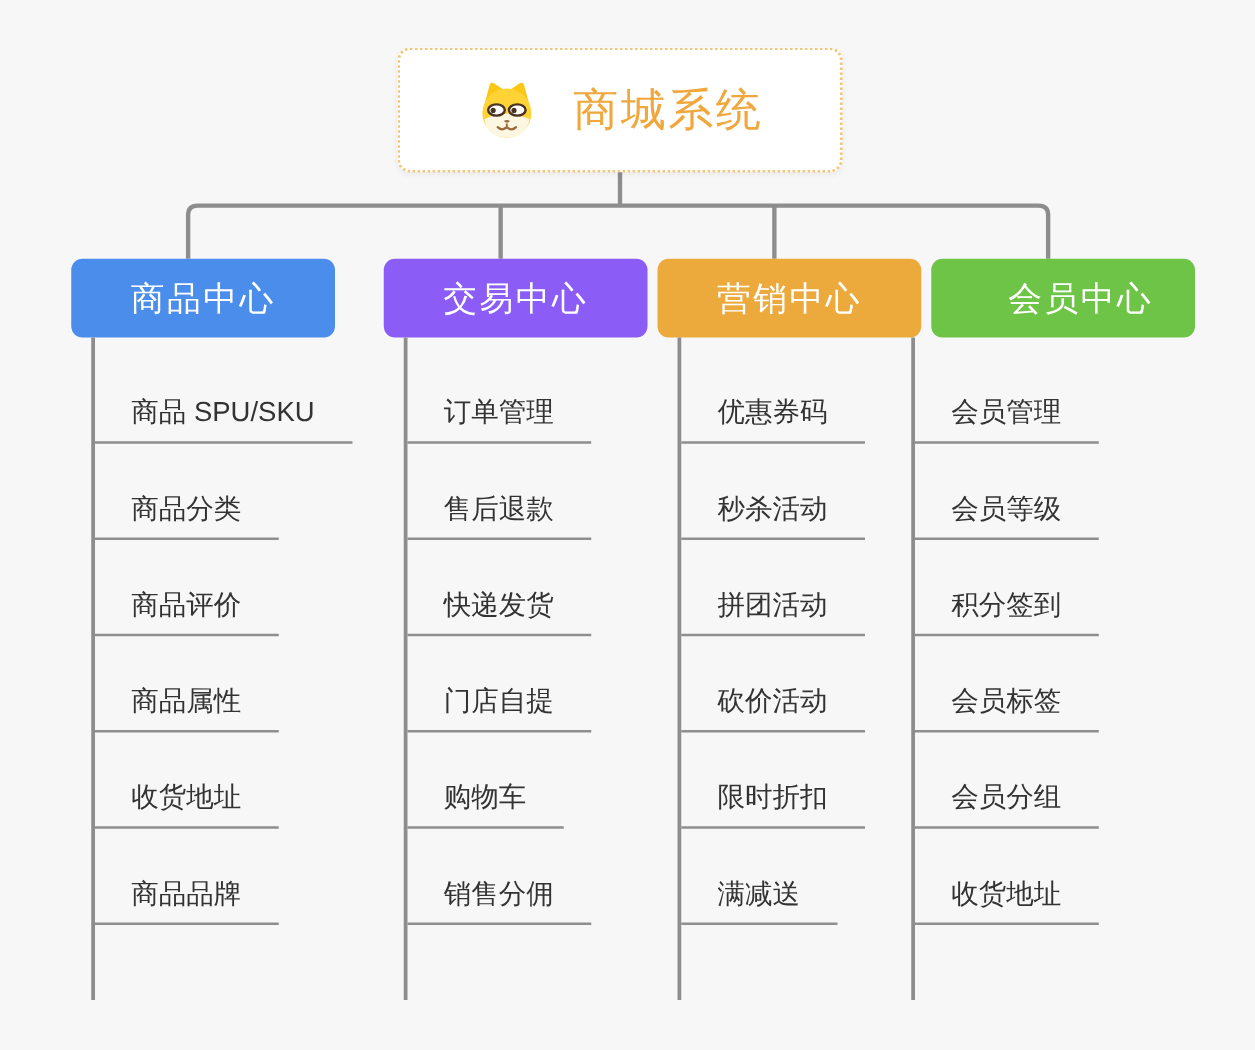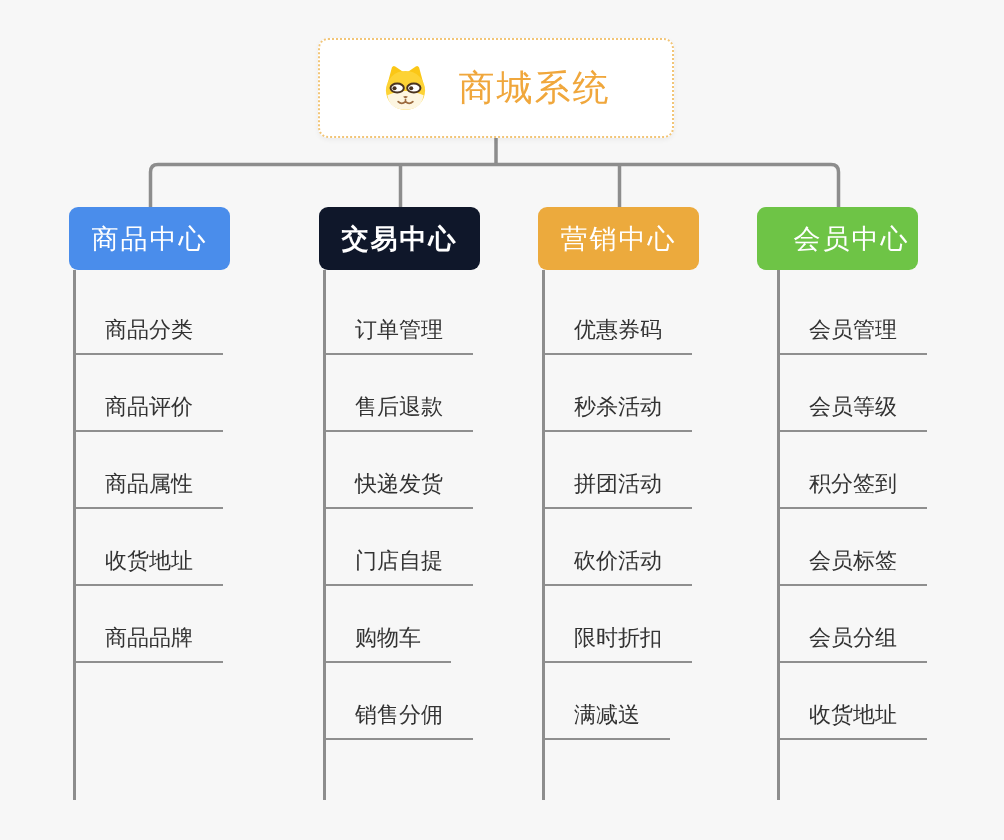--- a/index.html
+++ b/index.html
@@ -26,40 +26,40 @@
   }
   .root-title {
     font-size: 36px;
     letter-spacing: 2px;
     color: #f0a73c;
     white-space: nowrap;
   }
   .dog-icon { width: 47px; height: 47px; display: inline-block; }
 
   .branch-header {
-    position: absolute; top: 207px; width: 161px; height: 63px;
+    position: absolute; top: 207px; width: 211px; height: 63px;
     box-sizing: border-box;
     border-radius: 9px;
     color: #ffffff; font-size: 27px; letter-spacing: 2px;
     display: flex; align-items: center; justify-content: center;
-    white-space: nowrap; cursor: default; margin-left: 12px;
+    white-space: nowrap; cursor: default;
   }
   #bh0 { left: 57px; }
   #bh1 { left: 307px; }
   #bh2 { left: 526px; }
   #bh3 { left: 745px; padding-left: 28px; }
 
   .branch-items {
     position: absolute; top: 270px; height: 530px;
     border-left: 3px solid #8d8d8d;
   }
   #bi0 { left: 73px; }
   #bi1 { left: 323px; }
   #bi2 { left: 542px; }
-  #bi3 { left: 777px; }
+  #bi3 { left: 729px; }
 
   .leaf-row { height: 77px; display: flex; align-items: flex-end; }
   .leaf-row:first-child { height: 85px; }
   .leaf-node {
     display: inline-block;
     border-bottom: 2px solid #8f8f8f;
     padding: 0 30px 8px 29px;
     font-size: 22px;
     color: #333333;
     white-space: nowrap;
@@ -91,25 +91,28 @@
         <circle cx="29.8" cy="23.8" r="2.1" fill="#4a3421"></circle>
         <path d="M21.5 32.5 Q24 30.8 26.5 32.5 Q24 35.2 21.5 32.5 Z" fill="#9c6b3f"></path>
         <path d="M24 34.5 L24 37" stroke="#9c6b3f" stroke-width="1.6" fill="none"></path>
         <path d="M16.5 37.5 Q20.2 41 24 37.5 Q27.8 41 31.5 37.5" stroke="#9c6b3f" stroke-width="1.8" fill="none" stroke-linecap="round"></path>
       </svg>
     </span>
     <span class="root-title">商城系统</span>
   </div>
 
   <div class="branch-header" id="bh0" style="background-color: rgb(74, 141, 235);">商品中心</div>
-  <div class="branch-header" id="bh1" style="background-color: #0f172a; font-weight: bold;">交易中心</div>
+  <div class="branch-header" id="bh1" style="background-color: #8b5cf6;">交易中心</div>
   <div class="branch-header" id="bh2" style="background-color: rgb(236, 170, 61);">营销中心</div>
   <div class="branch-header" id="bh3" style="background-color: rgb(110, 196, 70);">会员中心</div>
 
   <div class="branch-items" id="bi0">
+    <div class="leaf-row">
+        <span class="leaf-node">商品 SPU/SKU</span>
+      </div>
     <div class="leaf-row">
         <span class="leaf-node">商品分类</span>
       </div>
     <div class="leaf-row">
         <span class="leaf-node">商品评价</span>
       </div>
     <div class="leaf-row">
         <span class="leaf-node">商品属性</span>
       </div>
     <div class="leaf-row">

